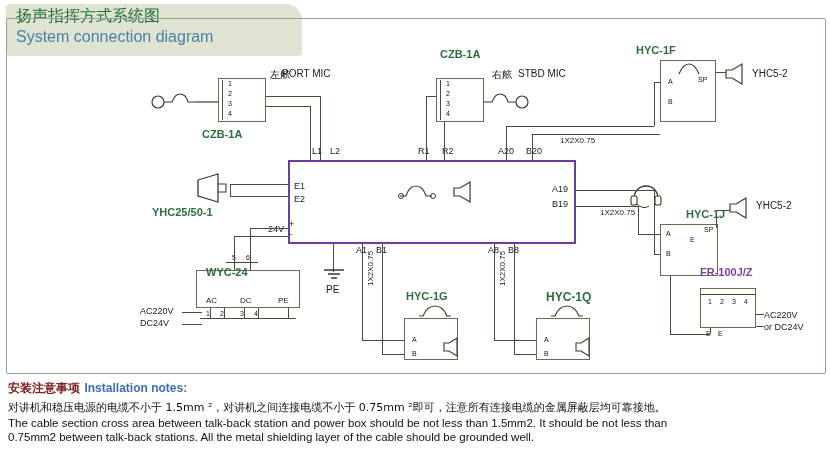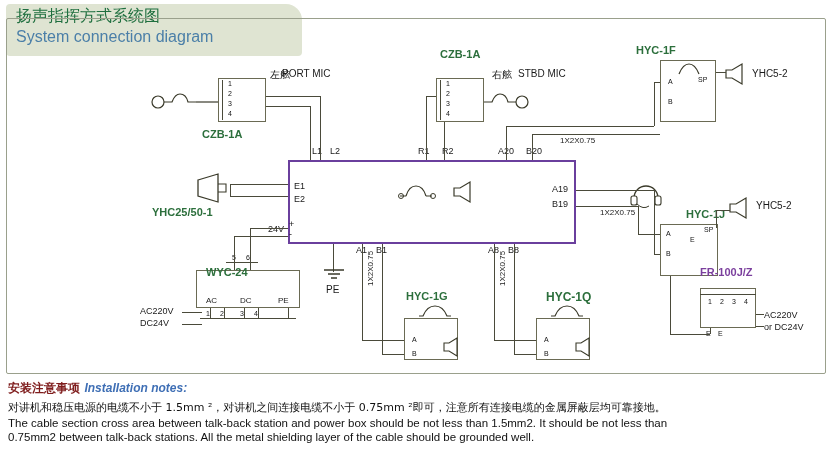--- a/index.html
+++ b/index.html
@@ -25,21 +25,21 @@
   .wv{width:1px;}
   .pin{position:absolute;font-size:7px;color:#111;font-family:"Liberation Sans",sans-serif;}
 
   
   .station{position:absolute;left:288px;top:160px;width:288px;height:84px;border:2px solid #6a3f9d;background:#fff;box-sizing:border-box;}
   .station-label{position:absolute;left:300px;top:214px;font-size:12px;color:#3f6fb5;font-weight:bold;font-family:"DejaVu Sans",sans-serif;}
 
   
   .notes{position:absolute;left:8px;top:378px;width:814px;}
   .notes-h-cn{font-family:"DejaVu Sans",sans-serif;font-size:12px;color:#7f1d1d;font-weight:bold;}
-  .notes-h-en{font-size:12px;color:#3f6fb5;font-weight:bold;font-style:italic;}
+  .notes-h-en{font-size:12px;color:#3f6fb5;font-weight:bold;}
   .notes-line{font-size:11px;color:#111;margin-top:3px;font-family:"DejaVu Sans",sans-serif;}
   .notes-line-en{font-size:11.5px;color:#111;margin-top:2px;font-family:"Liberation Sans",sans-serif;}
   
   svg{display:block;overflow:visible;}
 </style>
 </head>
 <body>
 
 <div class="root">
 

